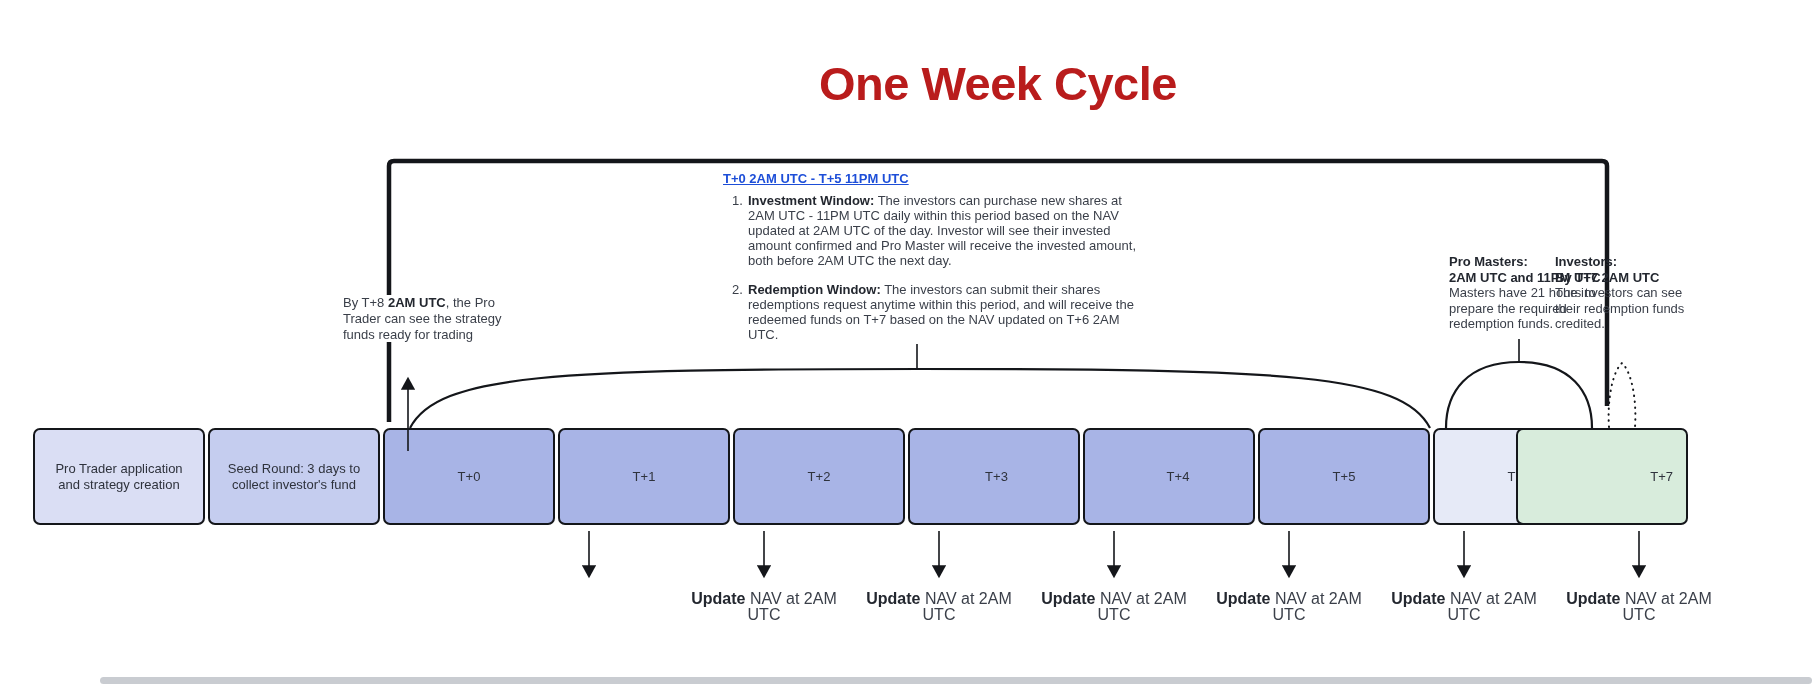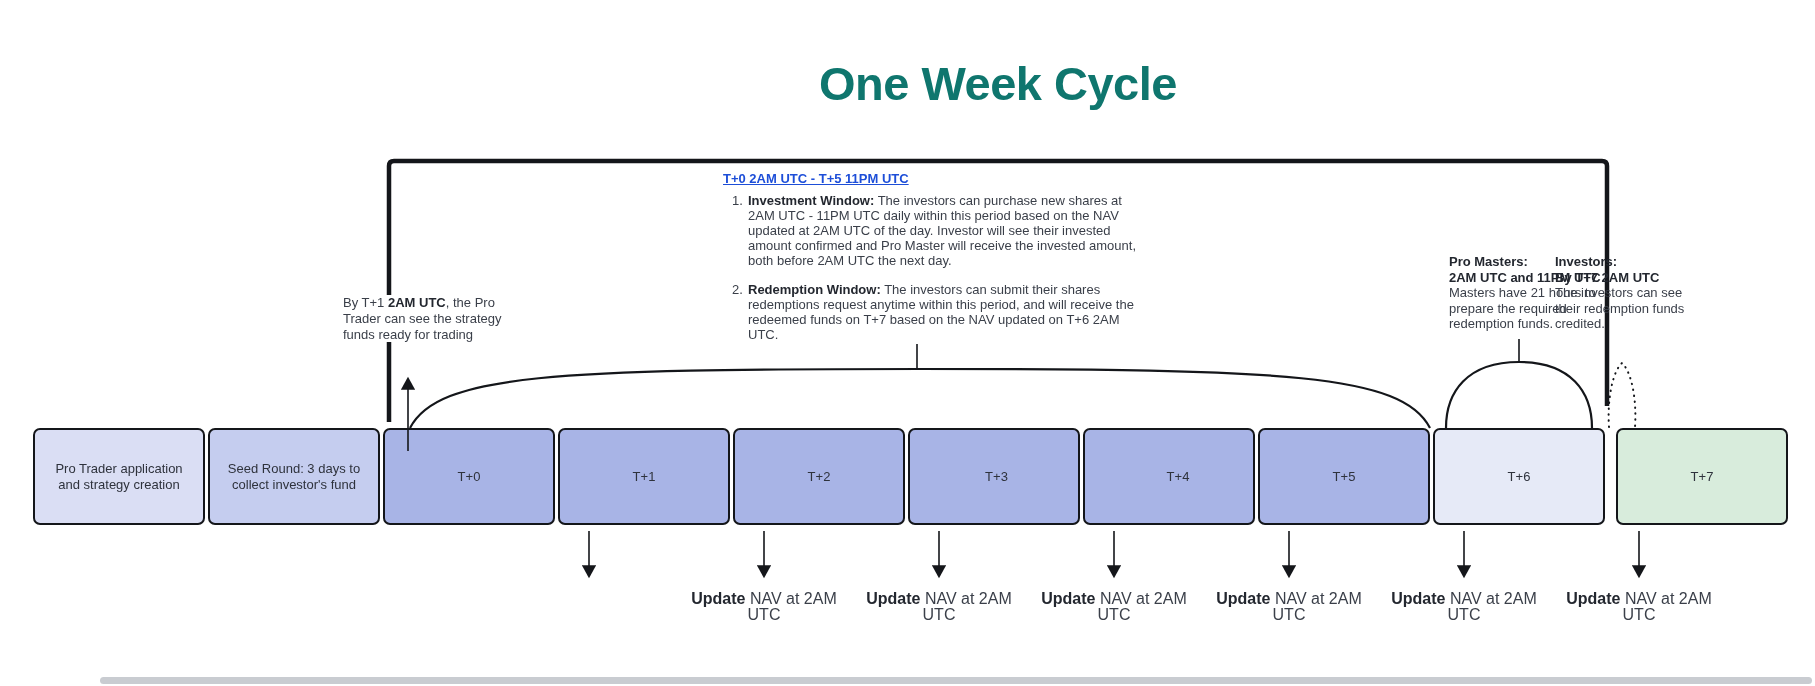--- a/index.html
+++ b/index.html
@@ -2,21 +2,21 @@
 <html><head>
 <meta charset="utf-8">
 <style>
   html,body{margin:0;padding:0;background:#fff;}
   #canvas{
     position:relative;width:1815px;height:686px;background:#ffffff;overflow:hidden;
     font-family:"Liberation Sans","DejaVu Sans",sans-serif;color:#3a3f49;
   }
   .page-title{
     position:absolute;left:389px;top:56px;width:1218px;text-align:center;
-    font-size:47px;font-weight:800;letter-spacing:-0.5px;color:#0f766e;
+    font-size:47px;font-weight:800;letter-spacing:-0.5px;color:#b91c1c;
   }
   svg.overlay{position:absolute;left:0;top:0;pointer-events:none;}
   
   .window-note{position:absolute;left:723px;top:171px;width:420px;font-size:13px;line-height:15px;}
   .window-note .heading{font-weight:bold;text-decoration:underline;color:#1d4ed8;margin-bottom:7px;}
   .note-item{display:flex;padding-left:9px;margin-bottom:14px;}
   .note-item .num{flex:0 0 auto;width:16px;color:#3a3f49;}
   .note-item .itext{flex:1;}
   b{color:#23272f;}
   
@@ -24,21 +24,21 @@
   .pro-masters-note{position:absolute;left:1449px;top:254px;width:160px;font-size:13px;line-height:15.5px;}
   .investors-note{position:absolute;left:1555px;top:254px;width:148px;font-size:13px;line-height:15.5px;}
   .side-title{font-weight:bold;color:#23272f;}
   
   .tbox{
     position:absolute;top:428px;width:172px;height:97px;box-sizing:border-box;
     border:2px solid #14161a;border-radius:7px;display:flex;align-items:center;justify-content:center;
     text-align:center;font-size:13px;line-height:16px;color:#2e323c;padding:0 13px;
   }
   .b0{left:33px;}.b1{left:208px;}.b2{left:383px;}.b3{left:558px;}.b4{left:733px;}
-  .b5{left:908px;}.b6{left:1083px;padding-left:31px;}.b7{left:1258px;}.b8{left:1433px;}.b9{left:1616px;}
+  .b5{left:908px;}.b6{left:1083px;padding-left:31px;}.b7{left:1258px;}.b8{left:1433px;}.b9{left:1516px;justify-content:flex-end;}
   
   .calc-note{position:absolute;left:501px;top:591px;width:172px;font-size:13px;line-height:15.5px;}
   .upd-note{position:absolute;top:591px;width:176px;text-align:center;font-size:16px;line-height:15.5px;}
   .u0{left:676px;}.u1{left:851px;}.u2{left:1026px;}.u3{left:1201px;}.u4{left:1376px;}.u5{left:1551px;}
   
   .hscroll{position:absolute;left:100px;top:677px;width:1712px;height:7px;border-radius:4px;background:#c9ccd1;}
 </style>
 </head>
 <body>
 
@@ -105,21 +105,21 @@
       <span class="num">1.</span>
       <span class="itext"><b>Investment Window:</b><span> The investors can purchase new shares at 2AM UTC - 11PM UTC daily within this period based on the NAV updated at 2AM UTC of the day. Investor will see their invested amount confirmed and Pro Master will receive the invested amount, both before 2AM UTC the next day.</span></span>
     </div>
     <div class="note-item">
       <span class="num">2.</span>
       <span class="itext"><b>Redemption Window:</b><span> The investors can submit their shares redemptions request anytime within this period, and will receive the redeemed funds on T+7 based on the NAV updated on T+6 2AM UTC.</span></span>
     </div>
   </div>
 
   <div class="pro-trader-note">
-    <span>By T+1 </span><b>2AM UTC</b><span>, the Pro Trader can see the strategy funds ready for trading</span>
+    <span>By T+8 </span><b>2AM UTC</b><span>, the Pro Trader can see the strategy funds ready for trading</span>
   </div>
 
   <div class="pro-masters-note">
     <div class="side-title">Pro Masters:</div>
     <div class="side-title">2AM UTC and 11PM UTC</div>
     <div>Masters have 21 hours to prepare the required redemption funds.</div>
   </div>
 
   <div class="investors-note">
     <div class="side-title">Investors:</div>

